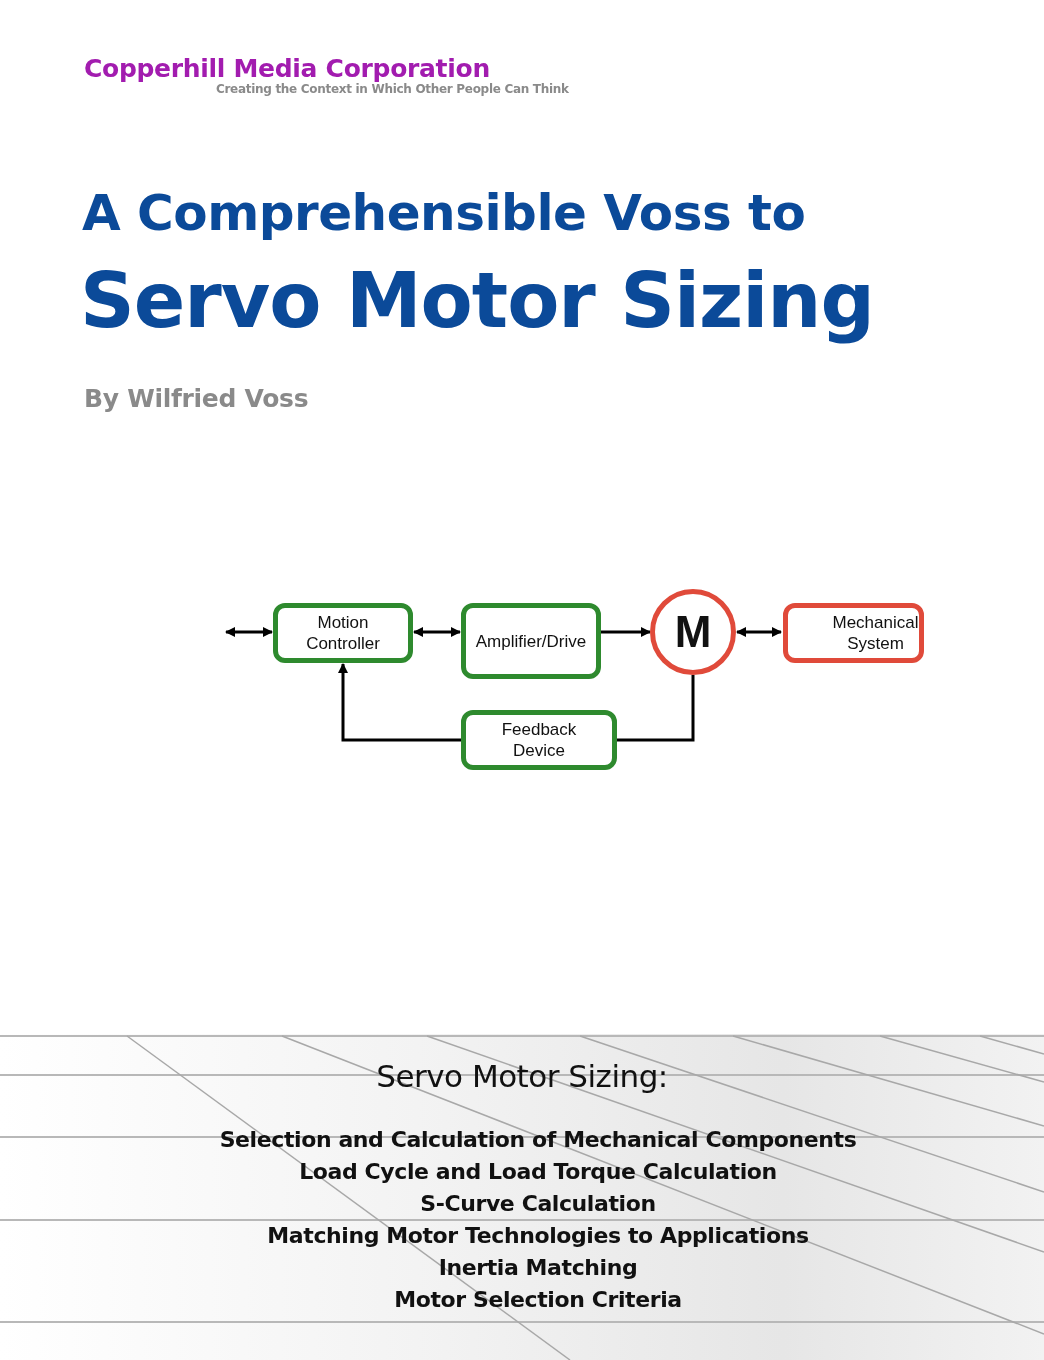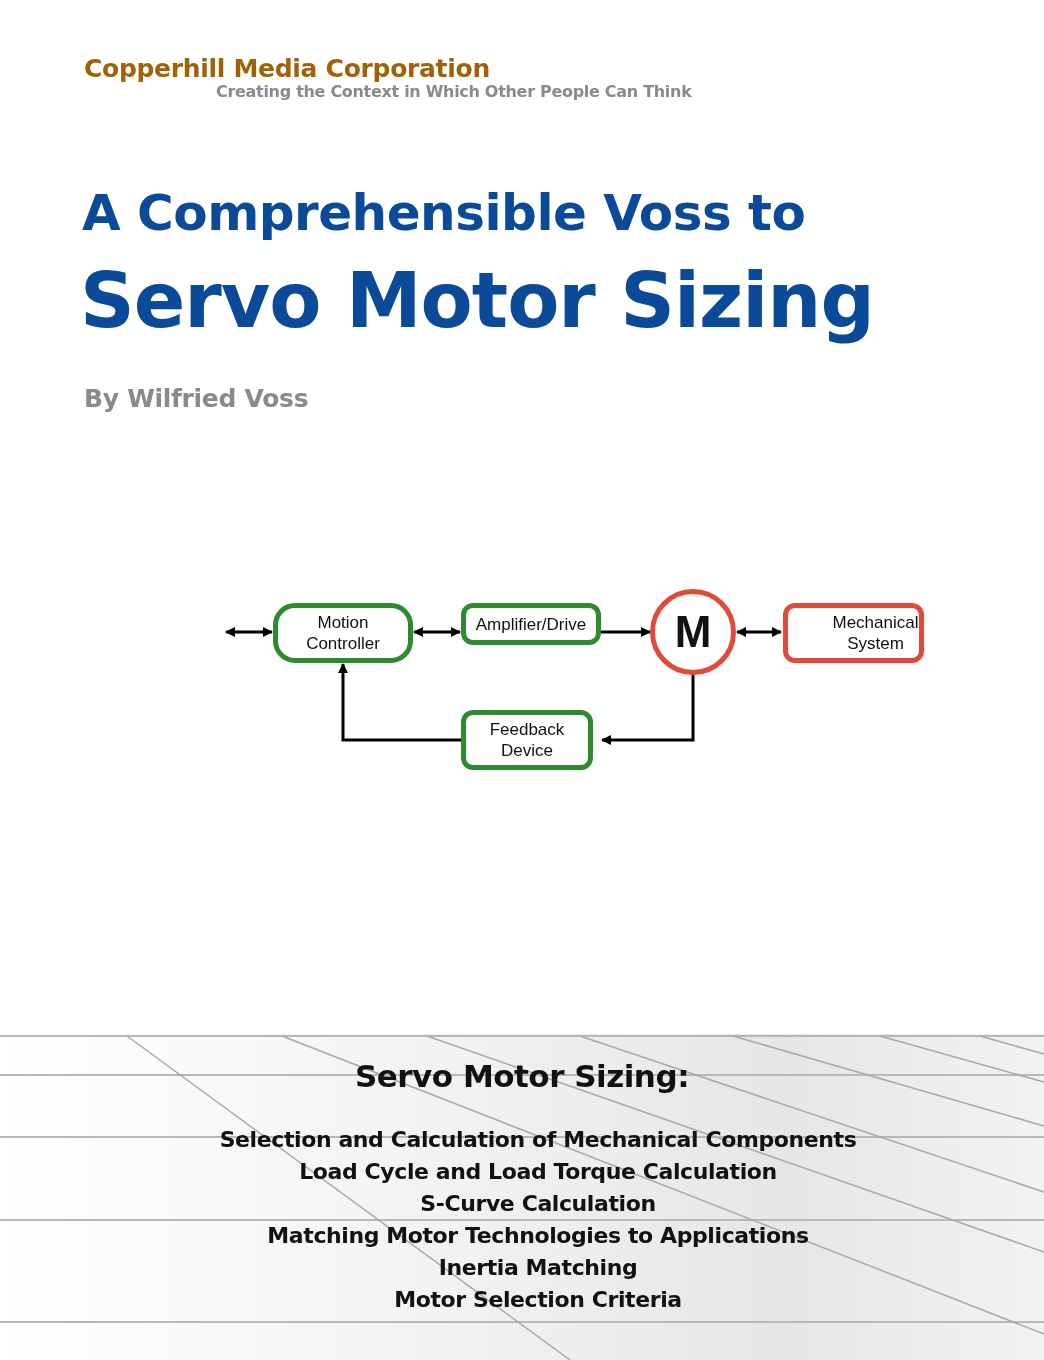--- a/index.html
+++ b/index.html
@@ -1,37 +1,37 @@
 <!DOCTYPE html>
 <html><head>
 <meta charset="utf-8">
 <style>
   html, body { margin: 0; padding: 0; background: #ffffff; }
   body { width: 1044px; height: 1360px; position: relative; overflow: hidden;
          font-family: "DejaVu Sans", "Liberation Sans", sans-serif; }
   .abs { position: absolute; }
-  .publisher { left: 84px; top: 54px; font-size: 25px; font-weight: bold; color: #a16207; letter-spacing: -0.3px; }
-  .tagline { left: 216px; top: 82px; font-size: 16px; font-weight: bold; color: #8a8a8a; letter-spacing: -0.3px; }
+  .publisher { left: 84px; top: 54px; font-size: 25px; font-weight: bold; color: #a21caf; letter-spacing: -0.3px; }
+  .tagline { left: 216px; top: 82px; font-size: 12px; font-weight: bold; color: #8a8a8a; letter-spacing: -0.3px; }
   .title1 { left: 82px; top: 184px; font-size: 50px; font-weight: bold; color: #0b4a99; letter-spacing: -0.5px; }
   .title2 { left: 80px; top: 256px; font-size: 76px; font-weight: bold; color: #0b4a99; letter-spacing: -1px; }
   .author { left: 84px; top: 376px; font-size: 25px; font-weight: bold; color: #8a8a8a; letter-spacing: -0.3px; margin-top: 8px; }
 
   .diagram { left: 0; top: 580px; width: 1044px; height: 210px; }
   .box { position: absolute; box-sizing: border-box; border-radius: 12px; border-width: 5px; border-style: solid;
          background: #fff; display: flex; align-items: center; justify-content: center; text-align: center;
          font-family: "Liberation Sans", sans-serif; font-size: 17px; color: #111; line-height: 21px; }
   .box span { white-space: pre-line; }
   .motor { position: absolute; box-sizing: border-box; border-radius: 50%; border: 5px solid #e04a3a; background: #fff;
            display: flex; align-items: center; justify-content: center; font-family: "Liberation Sans", sans-serif;
            font-weight: bold; font-size: 44px; color: #111; }
 
   .bottom { left: 0; top: 1034px; width: 1044px; height: 326px;
             background: linear-gradient(90deg, #ffffff 0%, #f3f3f3 40%, #e6e6e6 75%, #f2f2f2 100%); }
   .bottom svg { position: absolute; left: 0; top: 0; }
-  .bottom-title { left: 0; width: 1044px; top: 1058px; text-align: center; font-size: 31px; font-weight: bold; color: #111; letter-spacing: -0.5px; }
+  .bottom-title { left: 0; width: 1044px; top: 1058px; text-align: center; font-size: 31px; font-weight: normal; color: #111; letter-spacing: -0.5px; }
   .topics { left: 16px; width: 1044px; top: 1124px; text-align: center; margin: 0; padding: 0; list-style: none; }
   .topics li { font-size: 22px; font-weight: bold; color: #111; line-height: 32px; letter-spacing: -0.4px; }
 </style>
 </head>
 <body>
 
 <div class="abs publisher">Copperhill Media Corporation</div>
 <div class="abs tagline">Creating the Context in Which Other People Can Think</div>
 
 <div class="abs title1">A Comprehensible Voss to</div>
@@ -55,35 +55,35 @@
 
     <line x1="601" y1="52" x2="650" y2="52" stroke="#000" stroke-width="3" marker-end="url(#ah)"></line>
 
     <line x1="737" y1="52" x2="781" y2="52" stroke="#000" stroke-width="3" marker-start="url(#ahs)" marker-end="url(#ah)"></line>
 
     <polyline points="693,95 693,160 602,160" fill="none" stroke="#000" stroke-width="3" marker-end="url(#ah)"></polyline>
 
     <polyline points="462,160 343,160 343,84" fill="none" stroke="#000" stroke-width="3" marker-end="url(#ah)"></polyline>
   </svg>
 
-  <div class="box" style="left:273px;top:23px;width:140px;height:60px;border-color:#2e8a2e;border-radius:22px;">
+  <div class="box" style="left:273px;top:23px;width:140px;height:60px;border-color:#2e8a2e;">
     <span>Motion
 Controller</span>
   </div>
-  <div class="box" style="left:461px;top:23px;width:140px;height:42px;border-color:#2e8a2e;">
+  <div class="box" style="left:461px;top:23px;width:140px;height:76px;border-color:#2e8a2e;">
     <span>Amplifier/Drive</span>
   </div>
   <div class="motor" style="left:650px;top:9px;width:86px;height:86px;">
     <span>M</span>
   </div>
   <div class="box" style="left:783px;top:23px;width:141px;height:60px;border-color:#e04a3a;padding-left:44px;">
     <span>Mechanical
 System</span>
   </div>
-  <div class="box" style="left:461px;top:130px;width:132px;height:60px;border-color:#2e8a2e;">
+  <div class="box" style="left:461px;top:130px;width:156px;height:60px;border-color:#2e8a2e;">
     <span>Feedback
 Device</span>
   </div>
 </div>
 
 <div class="abs bottom">
   <svg width="1044" height="326">
     <g stroke="#b8b8b8" stroke-width="2" fill="none">
       <line x1="0" y1="2" x2="1044" y2="2"></line>
       <line x1="0" y1="41" x2="1044" y2="41"></line>

